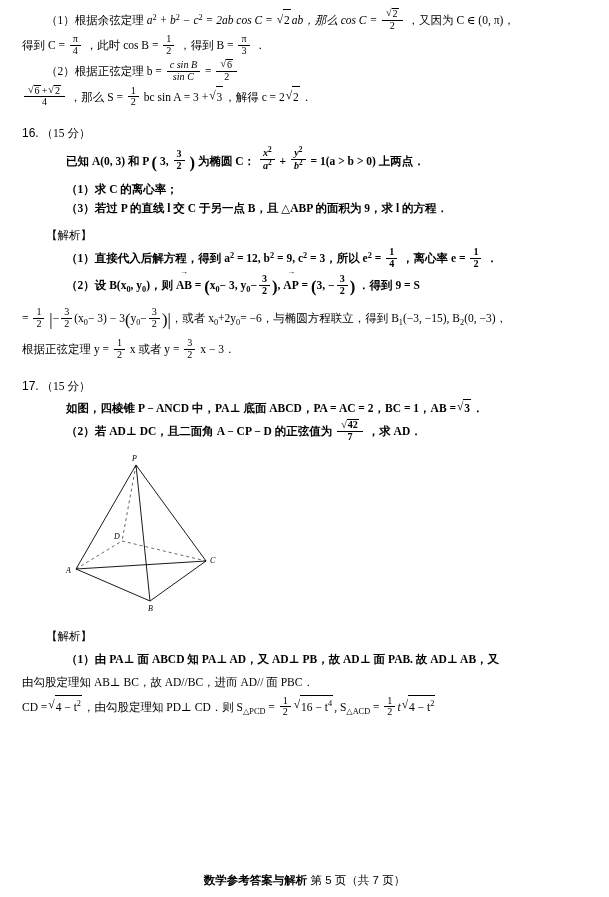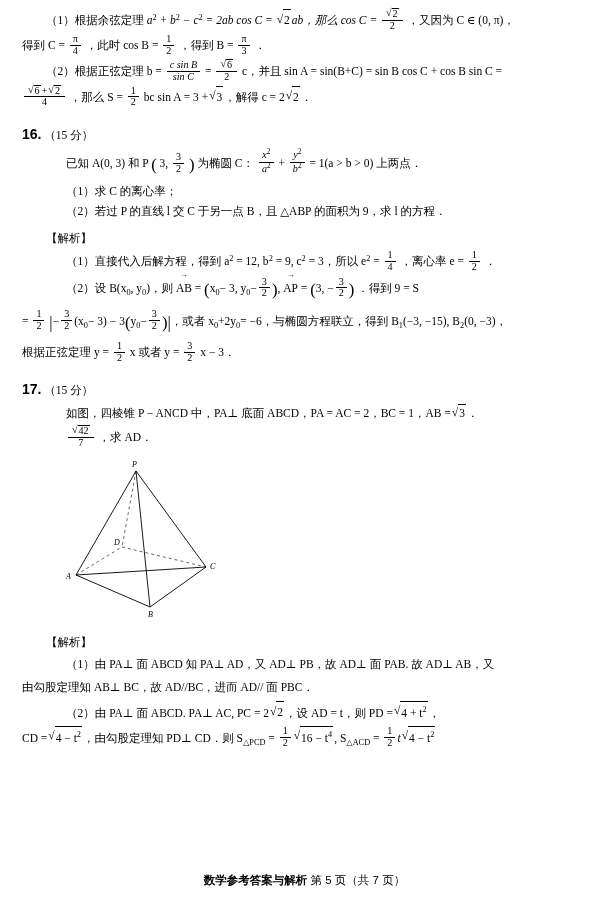--- a/index.html
+++ b/index.html
@@ -29,30 +29,31 @@
   .para {
     margin: 0 0 2px 0;
     text-align: justify;
   }
   .indent {
     text-indent: 0;
     padding-left: 24px;
   }
   .indent2 {
     padding-left: 44px;
+    font-weight: bold;
   }
   .qhead {
     margin-top: 16px;
     margin-bottom: 4px;
     font-weight: normal;
   }
   .qnum {
     font-family: "Liberation Sans", sans-serif;
-    font-weight: bold;
-    font-size: 14px;
+    font-weight: normal;
+    font-size: 12px;
   }
   .tagline {
     margin-top: 10px;
     margin-bottom: 3px;
     padding-left: 24px;
     font-weight: normal;
     font-family: "Liberation Sans", sans-serif;
     font-size: 11.5px;
   }
   
@@ -166,21 +167,20 @@
       <span>（2）根据正弦定理 b =</span>
       <span class="frac">
         <span class="num m">c sin B</span>
         <span class="den m">sin C</span>
       </span>
       <span>=</span>
       <span class="frac">
         <span class="num"><span class="sqrt"><span class="rad">6</span></span></span>
         <span class="den">2</span>
       </span>
-      <span>c，并且 sin A = sin(B+C) = sin B cos C + cos B sin C =</span>
     </div>
 
     <div class="para tight">
       <span class="frac">
         <span class="num"><span class="sqrt"><span class="rad">6</span></span><span>+</span><span class="sqrt"><span class="rad">2</span></span></span>
         <span class="den">4</span>
       </span>
       <span>，那么 S =</span>
       <span class="frac">
         <span class="num">1</span>
@@ -213,21 +213,21 @@
         <span class="num"><span class="m">y</span><sup>2</sup></span>
         <span class="den"><span class="m">b</span><sup>2</sup></span>
       </span>
       <span>= 1(a &gt; b &gt; 0) 上两点．</span>
     </div>
 
     <div class="para indent2">
       <span>（1）求 C 的离心率；</span>
     </div>
     <div class="para indent2">
-      <span>（2）若过 P 的直线 l 交 C 于另一点 B，且 △ABP 的面积为 9，求 l 的方程．</span>
+      <span>（3）若过 P 的直线 l 交 C 于另一点 B，且 △ABP 的面积为 9，求 l 的方程．</span>
     </div>
 
     <div class="tagline">【解析】</div>
 
     <div class="para indent2 tight">
       <span>（1）直接代入后解方程，得到 a</span><sup>2</sup>
       <span>= 12, b</span><sup>2</sup>
       <span>= 9, c</span><sup>2</sup>
       <span>= 3，所以 e</span><sup>2</sup>
       <span>=</span>
@@ -270,20 +270,21 @@
 
     <div class="para qhead">
       <span class="qnum">17.</span>
       <span>（15 分）</span>
     </div>
 
     <div class="para indent2">
       <span>如图，四棱锥 P − ANCD 中，PA⊥ 底面 ABCD，PA = AC = 2，BC = 1，AB =</span><span class="sqrt"><span class="rad">3</span></span><span>．</span>
     </div>
     <div class="para indent2 tight">
+      <span>（2）若 AD⊥ DC，且二面角 A − CP − D 的正弦值为</span>
       <span class="frac">
         <span class="num"><span class="sqrt"><span class="rad">42</span></span></span>
         <span class="den">7</span>
       </span>
       <span>，求 AD．</span>
     </div>
 
     <div class="figure">
       <svg width="180" height="160" viewBox="0 0 180 160">
 
@@ -307,23 +308,20 @@
 
     <div class="tagline">【解析】</div>
 
     <div class="para indent2 tight">
       <span>（1）由 PA⊥ 面 ABCD 知 PA⊥ AD，又 AD⊥ PB，故 AD⊥ 面 PAB. 故 AD⊥ AB，又</span>
     </div>
     <div class="para tight">
       <span>由勾股定理知 AB⊥ BC，故 AD//BC，进而 AD// 面 PBC．</span>
     </div>
 
-    <div class="para indent2 tight">
-      <span>（2）由 PA⊥ 面 ABCD. PA⊥ AC, PC = 2</span><span class="sqrt"><span class="rad">2</span></span><span>，设 AD = t，则 PD =</span><span class="sqrt"><span class="rad"><span>4 + t</span><sup>2</sup></span></span><span>，</span>
-    </div>
 
     <div class="para tight">
       <span>CD =</span><span class="sqrt"><span class="rad"><span>4 − t</span><sup>2</sup></span></span><span>，由勾股定理知 PD⊥ CD．则 S</span><sub>△PCD</sub>
       <span>=</span>
       <span class="frac"><span class="num">1</span><span class="den">2</span></span><span class="sqrt"><span class="rad"><span>16 − t</span><sup>4</sup></span></span><span>, S</span><sub>△ACD</sub>
       <span>=</span>
       <span class="frac"><span class="num">1</span><span class="den">2</span></span><span class="m">t</span><span class="sqrt"><span class="rad"><span>4 − t</span><sup>2</sup></span></span>
     </div>
 
   </div>

